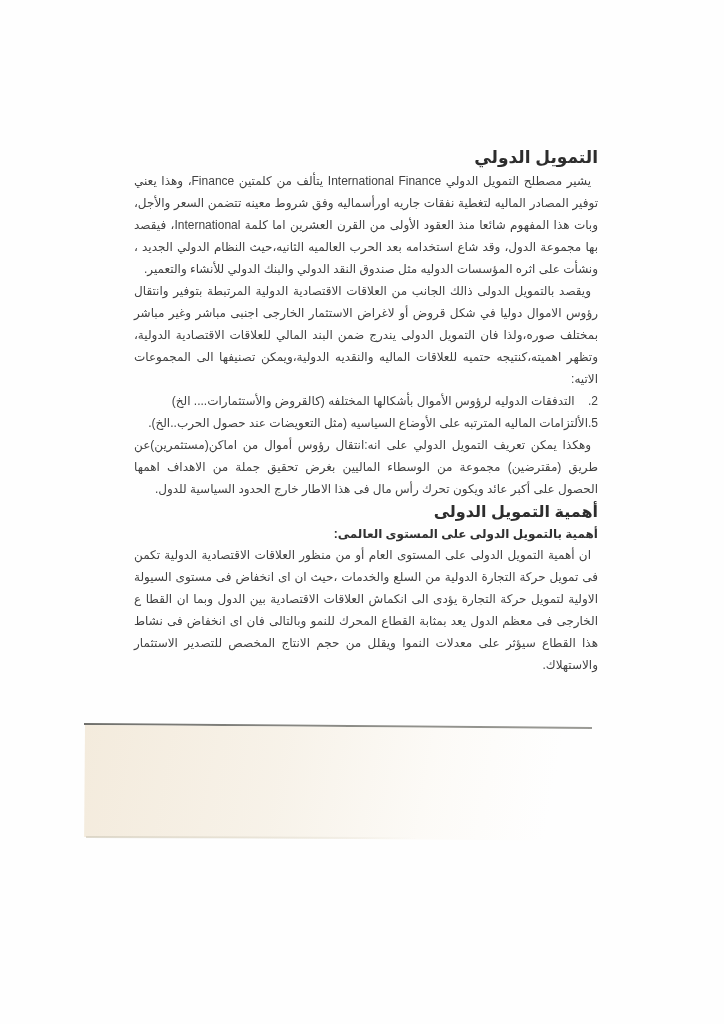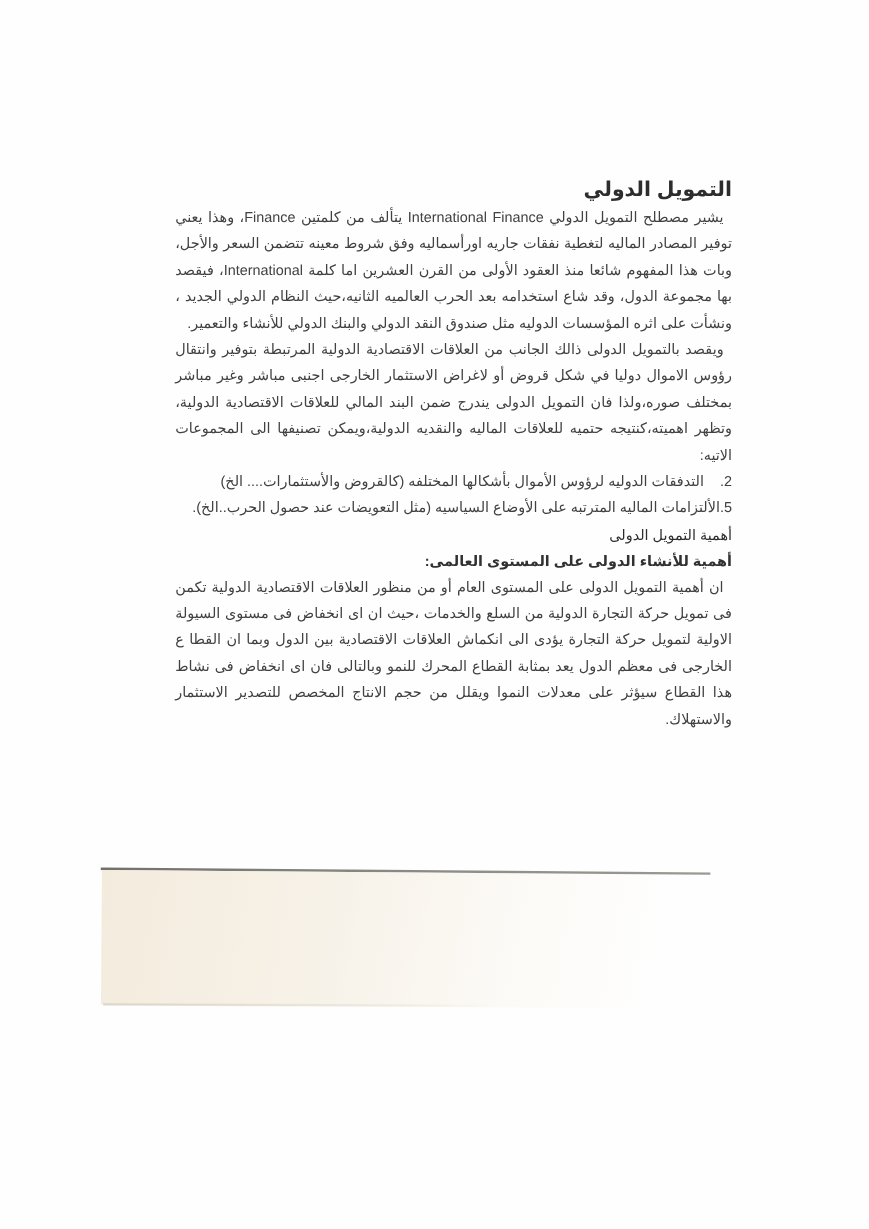--- a/index.html
+++ b/index.html
@@ -5,35 +5,35 @@
   html,body{margin:0;padding:0;background:#ffffff;}
   .scan-page{
     position:relative;
     width:724px;height:1024px;
     background:#fefefe;
     overflow:hidden;
     font-family:"Liberation Sans","DejaVu Sans",sans-serif;
   }
   .doc{
     position:absolute;
-    top:146px;right:114px;width:464px;
+    top:146px;right:126px;width:464px;
     direction:rtl;
     font-size:12px;line-height:22px;
     color:#414141;
     text-align:justify;
     text-align-last:right;
   }
   .doc p{margin:0;}
   .title{
     font-size:17px;line-height:24px;font-weight:bold;color:#2d2d2d;
     text-align:right;margin:0 50px 7px 0;
   }
   .first-indent{text-indent:7px;}
   .heading2{
-    font-size:12px;line-height:24px;font-weight:normal;color:#2d2d2d;
+    font-size:16px;line-height:24px;font-weight:bold;color:#2d2d2d;
     text-align:right;margin:32px 0 1px 0;
   }
   .subheading{
     font-size:12px;line-height:20px;font-weight:bold;color:#313131;
     text-align:right;margin:0 0 2px 0;
   }
   
   .page-bottom-edge{
     position:absolute;left:84px;top:723px;width:508px;height:2px;
     background:linear-gradient(90deg,#70706c,#8d8d88 55%,#9a9a95);
@@ -67,24 +67,25 @@
 
     <p class="first-indent">يشير مصطلح التمويل الدولي International Finance  يتألف من كلمتين Finance، وهذا يعني توفير المصادر الماليه لتغطية نفقات جاريه اورأسماليه وفق شروط معينه تتضمن السعر والأجل، وبات هذا المفهوم شائعا منذ العقود الأولى من القرن العشرين اما كلمة International، فيقصد بها مجموعة الدول، وقد شاع استخدامه بعد الحرب العالميه الثانيه،حيث النظام الدولي الجديد ، ونشأت على اثره المؤسسات الدوليه مثل صندوق النقد الدولي والبنك الدولي للأنشاء والتعمير.</p>
 
     <p class="first-indent">ويقصد بالتمويل الدولى ذالك الجانب من العلاقات الاقتصادية الدولية المرتبطة بتوفير وانتقال رؤوس الاموال دوليا في شكل قروض أو لاغراض الاستثمار الخارجى اجنبى مباشر وغير مباشر بمختلف صوره،ولذا فان التمويل الدولى يندرج ضمن البند المالي للعلاقات الاقتصادية الدولية، وتظهر اهميته،كنتيجه حتميه للعلاقات الماليه والنقديه الدولية،ويمكن تصنيفها الى المجموعات الاتيه:</p>
 
 
     <p>2.&nbsp;&nbsp;&nbsp;&nbsp;التدفقات الدوليه لرؤوس الأموال بأشكالها المختلفه (كالقروض والأستثمارات.... الخ)</p>
 
     <p>5.الألتزامات الماليه المترتبه على الأوضاع السياسيه (مثل التعويضات عند حصول الحرب..الخ).</p>
 
+    <p class="first-indent">وهكذا يمكن تعريف التمويل الدولي على انه:انتقال رؤوس أموال من اماكن(مستثمرين)عن طريق (مقترضين) مجموعة من الوسطاء الماليين بغرض تحقيق جملة من الاهداف اهمها الحصول على أكبر عائد ويكون تحرك رأس مال فى هذا الاطار خارج الحدود السياسية للدول.</p>
 
     <p class="heading2">أهمية التمويل الدولى</p>
 
-    <p class="subheading">أهمية للأنشاء الدولى على  المستوى العالمى:</p>
+    <p class="subheading">أهمية بالتمويل الدولى على  المستوى العالمى:</p>
 
     <p class="first-indent">ان أهمية التمويل الدولى على المستوى العام أو من منظور العلاقات الاقتصادية الدولية تكمن فى تمويل حركة التجارة الدولية من السلع والخدمات ،حيث ان اى انخفاض فى مستوى السيولة الاولية لتمويل حركة التجارة يؤدى الى انكماش العلاقات الاقتصادية بين الدول وبما ان القطا ع الخارجى فى معظم الدول يعد بمثابة القطاع المحرك للنمو وبالتالى فان اى انخفاض فى نشاط هذا القطاع سيؤثر على معدلات النموا ويقلل من حجم الانتاج المخصص للتصدير الاستثمار والاستهلاك.</p>
   </div>
 
   <div class="page-bottom-edge"></div>
   <div class="scan-shadow-region"></div>
   <div class="scan-shadow-bottom-line"></div>
 
 </div>
 

